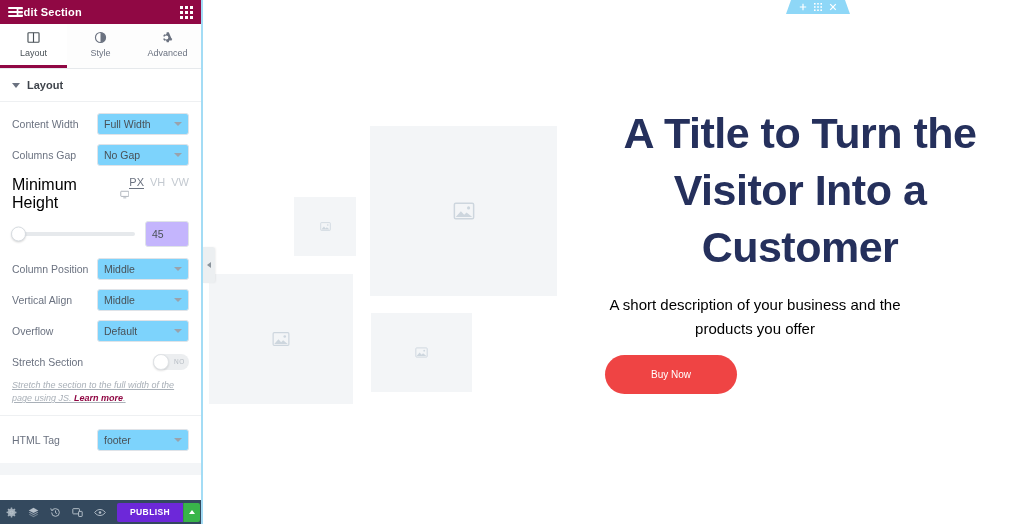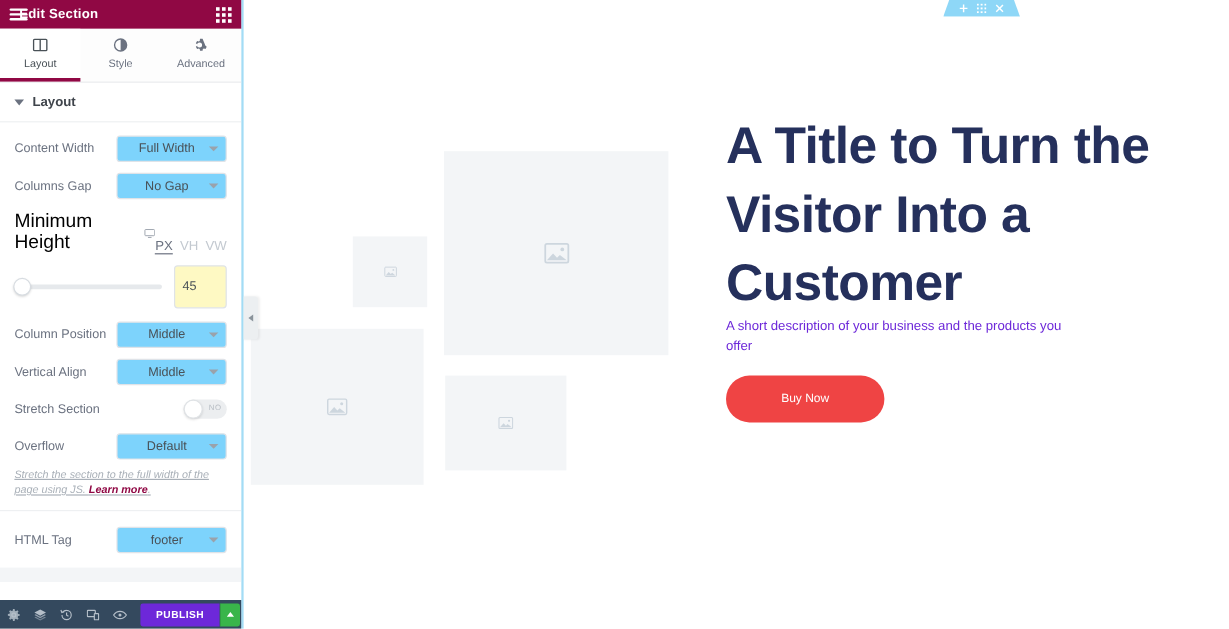--- a/index.html
+++ b/index.html
@@ -55,50 +55,50 @@
     padding: 10px 12px; font-size: 11px; font-weight: bold; color: #3f444b;
     border-bottom: 1px solid #eef0f2; cursor: pointer; flex: 0 0 auto;
   }
   .caret-down { width: 0; height: 0; border-left: 4px solid transparent;
     border-right: 4px solid transparent; border-top: 5px solid #6b7280; }
 
   .controls { padding: 6px 12px 0; flex: 1; }
 
   .row {
     display: flex; align-items: center; justify-content: space-between;
-    min-height: 31px; margin-bottom: 0; text-align: center;
+    min-height: 31px; margin-bottom: 0;
   }
   .row .lbl { font-size: 10.5px; color: #6b7280; }
   .select {
     width: 92px; height: 22px; border: 1px solid #dfe3e8; border-radius: 3px;
     background: #7dd3fc; font-size: 10.5px; color: #495157;
     display: flex; align-items: center; padding: 0 6px;
     position: relative; cursor: pointer;
   }
   .select .v { flex: 1; overflow: hidden; white-space: nowrap; }
   .select .ar { width: 0; height: 0; border-left: 4px solid transparent;
     border-right: 4px solid transparent; border-top: 4px solid #9aa2ab; }
 
-  .minh-row { display: flex; align-items: flex-end; justify-content: space-between; margin-top: 6px; }
+  .minh-row { display: flex; align-items: flex-start; justify-content: space-between; margin-top: 6px; }
   .minh-left { display: flex; align-items: center; gap: 7px; }
   .units { display: flex; gap: 6px; font-size: 11px; color: #c3c9d0; }
   .units span { cursor: pointer; }
   .units span.on { color: #6b7280; border-bottom: 1px solid #6b7280; }
 
   .slider-row { display: flex; align-items: center; gap: 10px; margin: 9px 0 6px; }
   .slider { flex: 1; height: 4px; background: #e6e9ec; border-radius: 2px; position: relative; cursor: pointer; }
   .slider .knob {
     position: absolute; left: 0; top: 50%; transform: translate(-1px,-50%);
     width: 15px; height: 15px; border-radius: 50%; background: #ffffff;
     border: 1px solid #d7dce1; box-shadow: 0 1px 2px rgba(0,0,0,.15);
   }
   .numbox {
-    width: 44px; height: 36px; border: 1px solid #dfe3e8; border-radius: 3px;
+    width: 44px; height: 26px; border: 1px solid #dfe3e8; border-radius: 3px;
     font-size: 10.5px; color: #495157; display: flex; align-items: center;
-    padding: 0 6px; background: #fef9c3;
+    padding: 0 6px; background: #c4b5fd;
   }
 
   .toggle {
     width: 36px; height: 16px; border-radius: 9px; background: #eceef0;
     display: flex; align-items: center; position: relative; cursor: pointer;
   }
   .toggle .ball { width: 16px; height: 16px; border-radius: 50%; background: #ffffff;
     border: 1px solid #e0e3e6; box-shadow: 0 1px 2px rgba(0,0,0,.12); }
   .toggle .no { font-size: 6.5px; color: #b6bcc3; margin-left: 5px; letter-spacing: .5px; }
 
@@ -148,27 +148,27 @@
     gap: 7px; clip-path: polygon(5px 0, 59px 0, 64px 14px, 0 14px); z-index: 4;
   }
   .section-toolbar .ti { color: #ffffff; display: flex; align-items: center; cursor: pointer; }
 
   .ph { position: absolute; background: #f3f5f7; display: flex; align-items: center; justify-content: center; }
   .ph-a { left: 167px; top: 126px; width: 187px; height: 170px; }
   .ph-b { left: 91px; top: 197px; width: 62px; height: 59px; }
   .ph-c { left: 6px; top: 274px; width: 144px; height: 130px; }
   .ph-d { left: 168px; top: 313px; width: 101px; height: 79px; }
 
-  .hero { position: absolute; left: 402px; top: 94px; width: 390px; }
+  .hero { position: absolute; left: 402px; top: 105px; width: 390px; text-align: center; }
   .hero h1 {
     font-size: 43px; line-height: 1.32; font-weight: bold;
     color: #25305c; letter-spacing: -.5px;
   }
   .hero p {
-    font-size: 11px; line-height: 1.55; color: #6d28d9;
+    margin-top: 18px; font-size: 15px; line-height: 1.55; color: #000000;
     max-width: 300px;
   }
   .cta {
     margin-top: 15px; width: 132px; height: 39px; border-radius: 20px;
     background: #ef4444; color: #ffffff; font-size: 10px;
     display: flex; align-items: center; justify-content: center; cursor: pointer;
   }
 </style>
 </head>
 <body>
@@ -278,32 +278,32 @@
 
         <div class="row">
           <span class="lbl">Vertical Align</span>
           <div class="select">
             <span class="v">Middle</span>
             <span class="ar"></span>
           </div>
         </div>
 
         <div class="row">
+          <span class="lbl">Overflow</span>
+          <div class="select">
+            <span class="v">Default</span>
+            <span class="ar"></span>
+          </div>
+        </div>
+
+        <div class="row">
           <span class="lbl">Stretch Section</span>
           <div class="toggle">
             <span class="ball"></span>
             <span class="no">NO</span>
-          </div>
-        </div>
-
-        <div class="row">
-          <span class="lbl">Overflow</span>
-          <div class="select">
-            <span class="v">Default</span>
-            <span class="ar"></span>
           </div>
         </div>
 
         <div class="hint">
           <span>Stretch the section to the full width of the page using JS. </span><a href="#">Learn more</a><span>.</span>
         </div>
 
         <div class="divider"></div>
 
         <div class="row">

